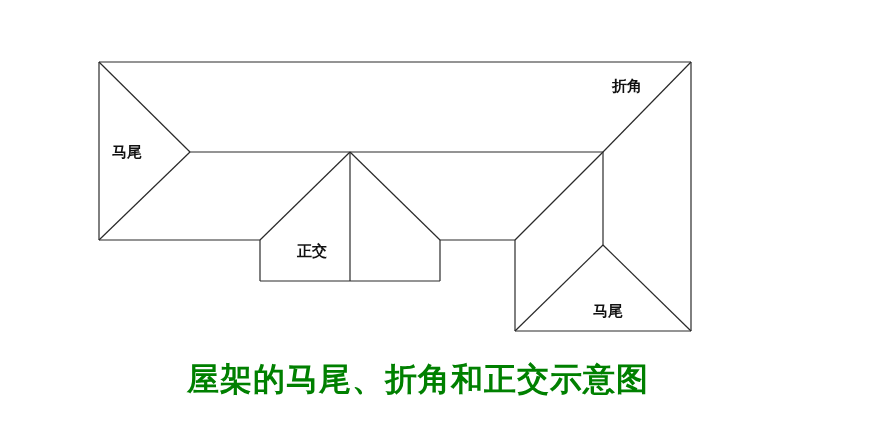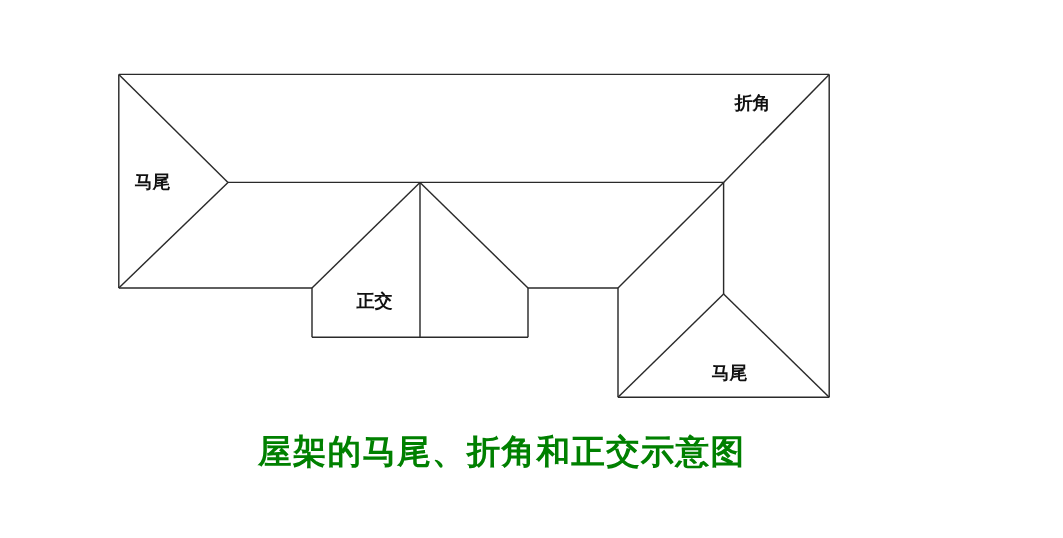--- a/index.html
+++ b/index.html
@@ -30,21 +30,21 @@
     font-weight: bold;
     fill: #111111;
   }
   .caption {
     position: absolute;
     top: 358px;
     left: 0;
     width: 836px;
     text-align: center;
     font-family: "DejaVu Sans", sans-serif;
-    font-size: 28px;
+    font-size: 32px;
     font-weight: bold;
     letter-spacing: 1px;
     color: #008000;
   }
 </style>
 </head>
 <body>
 
 <div class="canvas">
   <svg class="roof-plan" width="886" height="448" viewBox="0 0 886 448" xmlns="http://www.w3.org/2000/svg">

